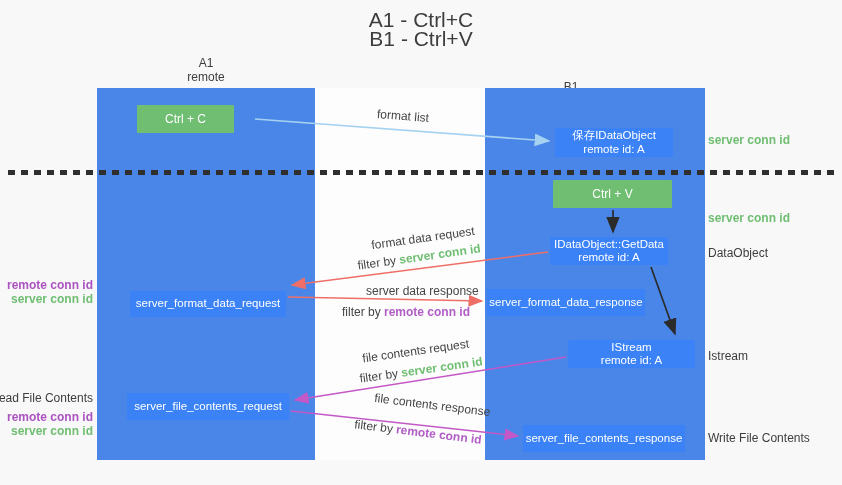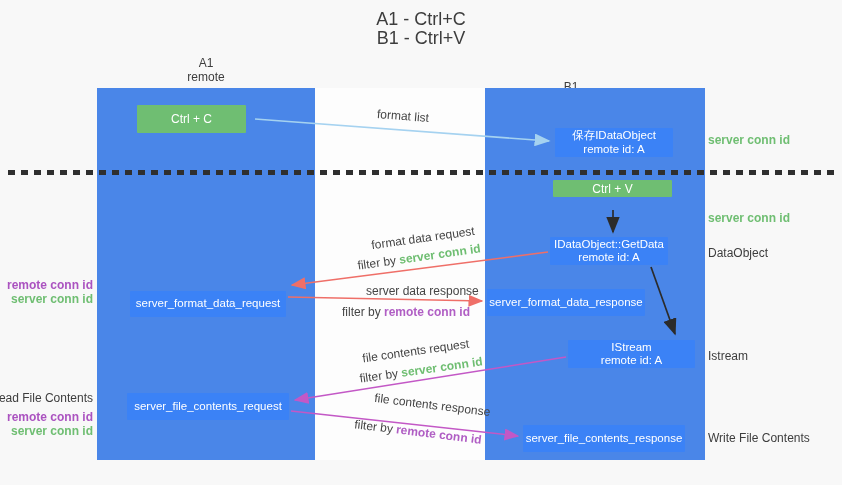--- a/index.html
+++ b/index.html
@@ -1,41 +1,41 @@
 <!DOCTYPE html>
 <html><head>
 <meta charset="utf-8">
 <style>
   html,body{margin:0;padding:0;background:#f8f8f8;font-family:"Liberation Sans",sans-serif;}
   #canvas{position:relative;width:842px;height:485px;background:#f8f8f8;overflow:hidden;}
 
   .title{position:absolute;top:10px;left:0;width:842px;text-align:center;
-         font-size:18px;line-height:19px;color:#3d3d3d;}
+         font-size:21px;line-height:19px;color:#3d3d3d;}
 
   .lane-mid{position:absolute;left:315px;top:88px;width:170px;height:372px;background:#fdfdfd;}
   .lifeline{position:absolute;top:88px;height:372px;background:#4a86e8;}
   .lifeline.a1{left:97px;width:218px;}
   .lifeline.b1{left:485px;width:220px;}
 
   .lifeline-header{position:absolute;top:56px;text-align:center;
                    font-size:12px;line-height:14px;color:#3d3d3d;}
   .lifeline-header.a1{left:97px;width:218px;}
   .lifeline-header.b1{left:461px;width:220px;margin-top:24px;}
 
   .dotted-line{position:absolute;left:8px;top:170px;width:826px;height:5px;z-index:5;
     background:repeating-linear-gradient(90deg,#2f2f2f 0 7px,transparent 7px 13px);}
 
   .node{position:absolute;display:flex;flex-direction:column;align-items:center;
         justify-content:center;color:#fff;text-align:center;z-index:4;border-radius:1px;}
   .node.green{background:#6fbe72;font-size:12px;}
   .node.orange{background:#3b82f6;font-size:11.5px;line-height:13.5px;}
   .node span{white-space:nowrap;}
 
-  .node.ctrl-c{left:137px;top:105px;width:109px;height:28px;}
-  .node.ctrl-v{left:553px;top:180px;width:119px;height:17px;}
+  .node.ctrl-c{left:137px;top:105px;width:97px;height:28px;}
+  .node.ctrl-v{left:553px;top:180px;width:119px;height:28px;}
   .node.save-dobj{left:555px;top:128px;width:118px;height:29px;}
   .node.getdata{left:550px;top:237px;width:118px;height:28px;}
   .node.istream{left:568px;top:340px;width:127px;height:28px;}
   .node.fmt-req{left:130px;top:291px;width:156px;height:26px;}
   .node.fmt-resp{left:487px;top:289px;width:158px;height:27px;}
   .node.file-req{left:127px;top:393px;width:162px;height:27px;}
   .node.file-resp{left:523px;top:425px;width:162px;height:27px;}
 
   svg.arrows{position:absolute;left:0;top:0;z-index:6;pointer-events:none;}
 

